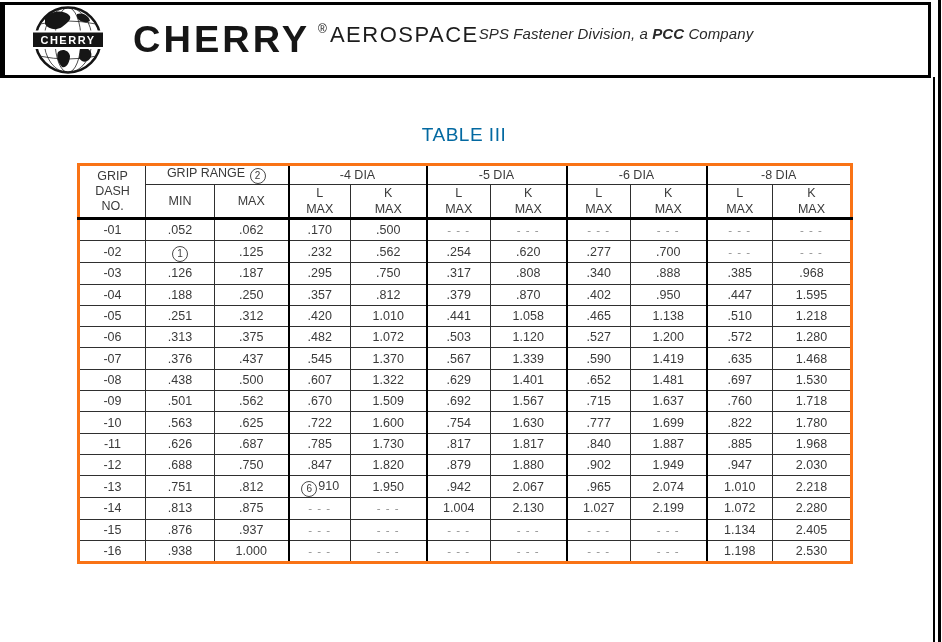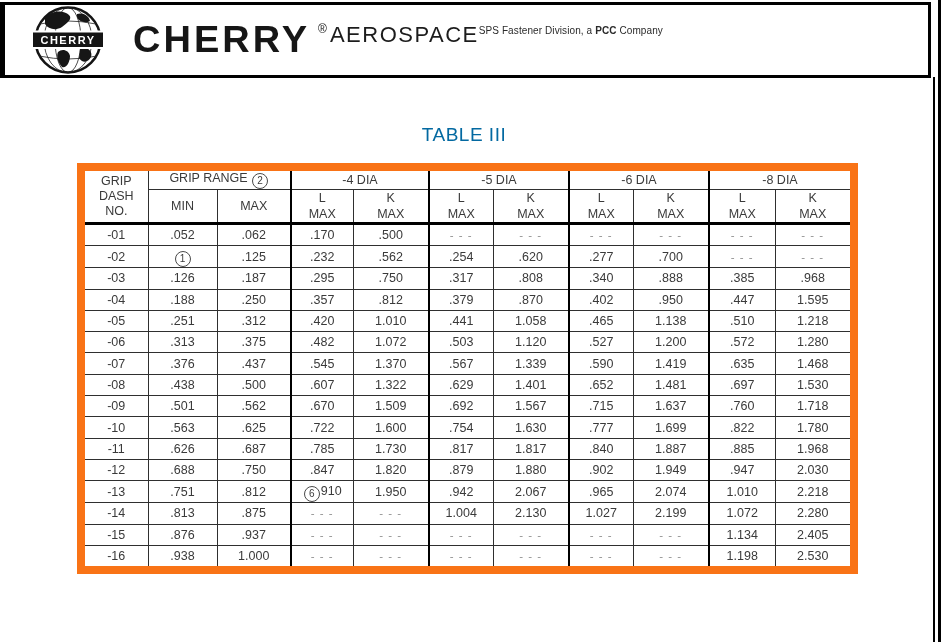--- a/index.html
+++ b/index.html
@@ -15,34 +15,34 @@
   }
   .globe{margin-left:28px;flex:0 0 auto;}
   .brand{display:flex;align-items:flex-start;margin-left:30px;}
   .brand-cherry{
     font-size:38px;font-weight:bold;letter-spacing:3px;color:#161616;
     line-height:38px;transform:scaleY(0.95);
   }
   .reg-mark{font-size:12px;color:#161616;margin:0 3px 0 8px;line-height:12px;padding-top:2px;}
   .brand-right{display:flex;flex-direction:row;padding-top:3px;}
   .brand-aero{font-size:22px;letter-spacing:1.5px;color:#1c1c1c;line-height:22px;}
-  .brand-tagline{font-size:10px;color:#2a2a2a;margin-top:1px;letter-spacing:0.1px;}
+  .brand-tagline{font-size:15px;font-style:italic;color:#2a2a2a;margin-top:1px;letter-spacing:0.1px;}
   .brand-tagline b{font-weight:bold;}
   
   .edge-outer{position:absolute;top:0;right:1px;width:3px;height:642px;background:#000;}
   .edge-inner{position:absolute;top:77px;right:7px;width:2px;height:565px;background:#000;}
   
   .table-title{
     position:absolute;left:78px;top:124px;width:772px;text-align:center;
     font-size:19px;color:#0369a1;letter-spacing:0.5px;
   }
   
   table.grip-table{
     position:absolute;left:77px;top:163px;width:773px;table-layout:fixed;
-    border-collapse:collapse;border:8px solid #f97316;background:#fff;
+    border-collapse:collapse;border:3px solid #f97316;background:#fff;
   }
   .grip-table th,.grip-table td{
     border:1px solid #2f2f2f;text-align:center;vertical-align:middle;
     font-weight:normal;font-size:12.5px;color:#3a3a3a;padding:0;overflow:hidden;
   }
   .grip-table thead{border-bottom:3px solid #000;}
   .grip-table .tl{border-left:2.5px solid #000;}
   .grip-table tr.r1 th{height:18px;}
   .grip-table tr.r2 th{height:24px;}
   .grip-table tr.r3 th{height:20px;margin-top:12px;}

